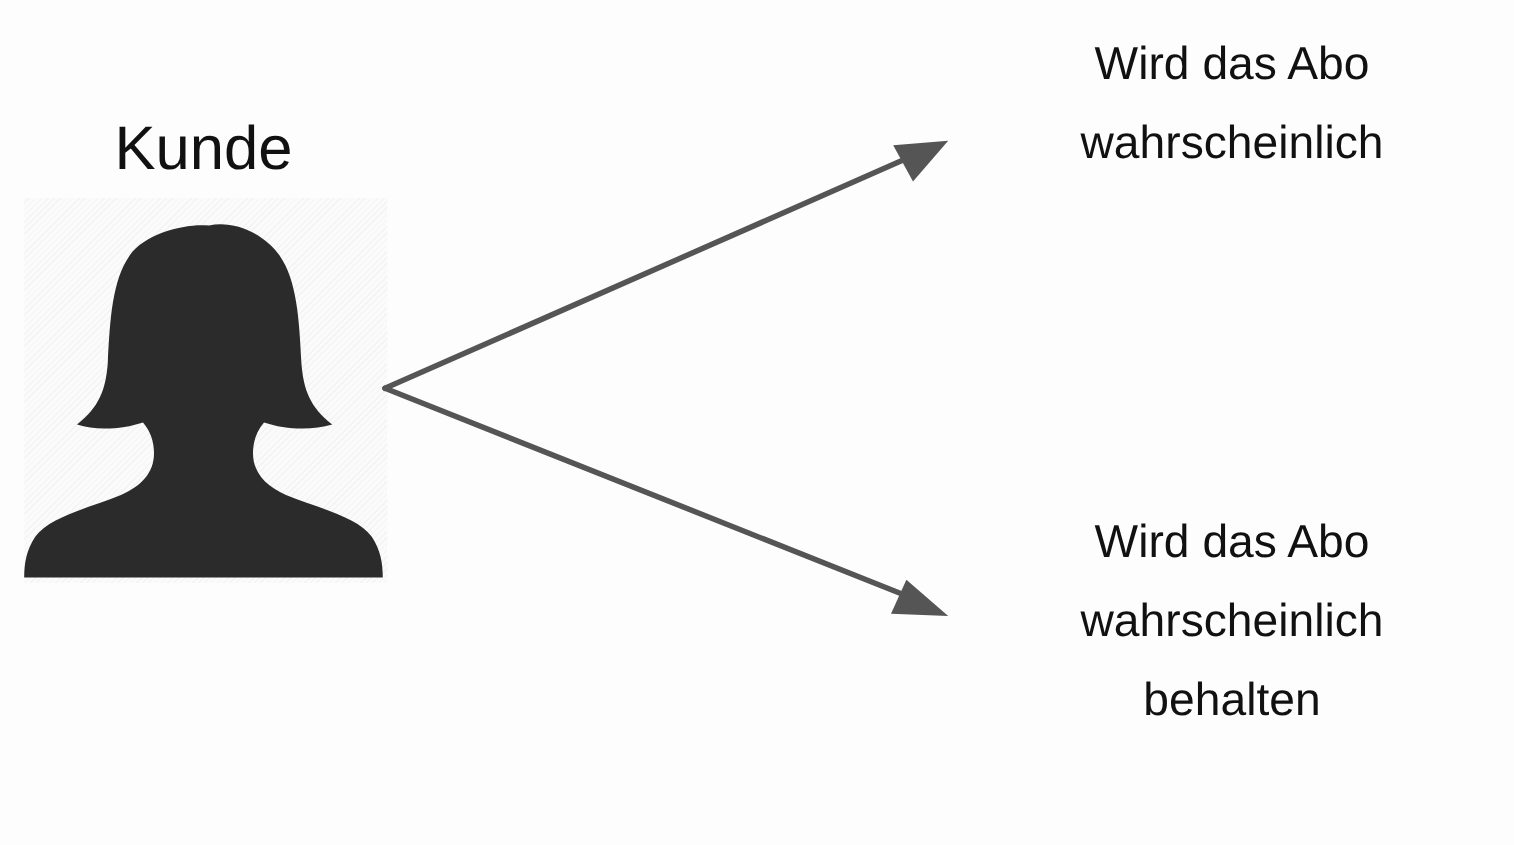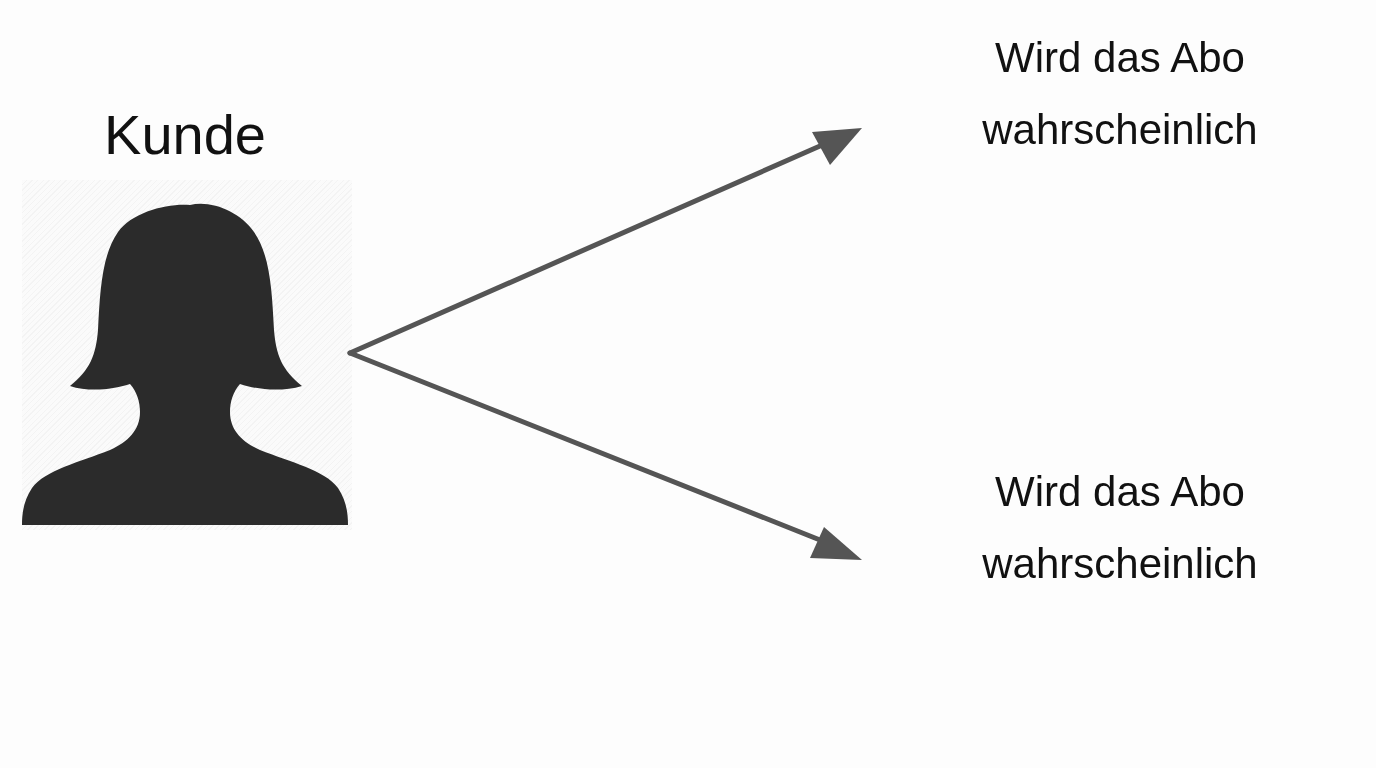--- a/index.html
+++ b/index.html
@@ -71,15 +71,16 @@
   </svg>
 
   <div id="outcome-cancel" class="label outcome">
     <span>Wird das Abo</span>
     <span>wahrscheinlich</span>
   </div>
 
   <div id="outcome-keep" class="label outcome">
     <span>Wird das Abo</span>
     <span>wahrscheinlich</span>
+    <span>behalten</span>
   </div>
 
 </div>
 
 </body></html>

